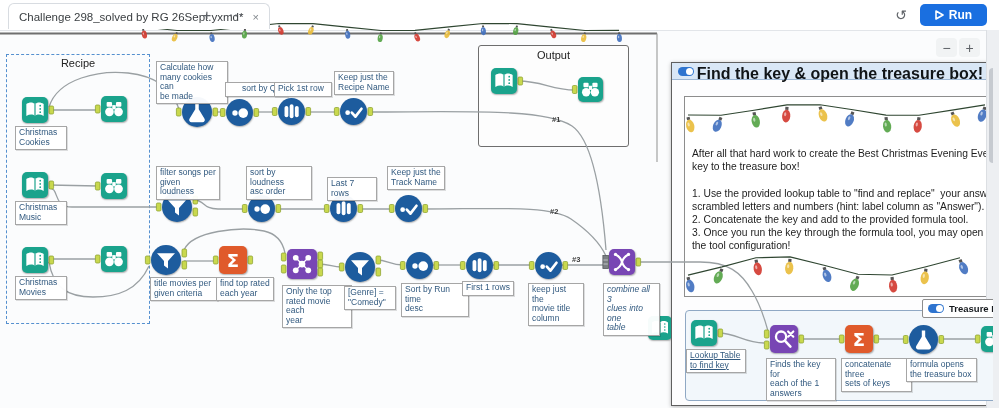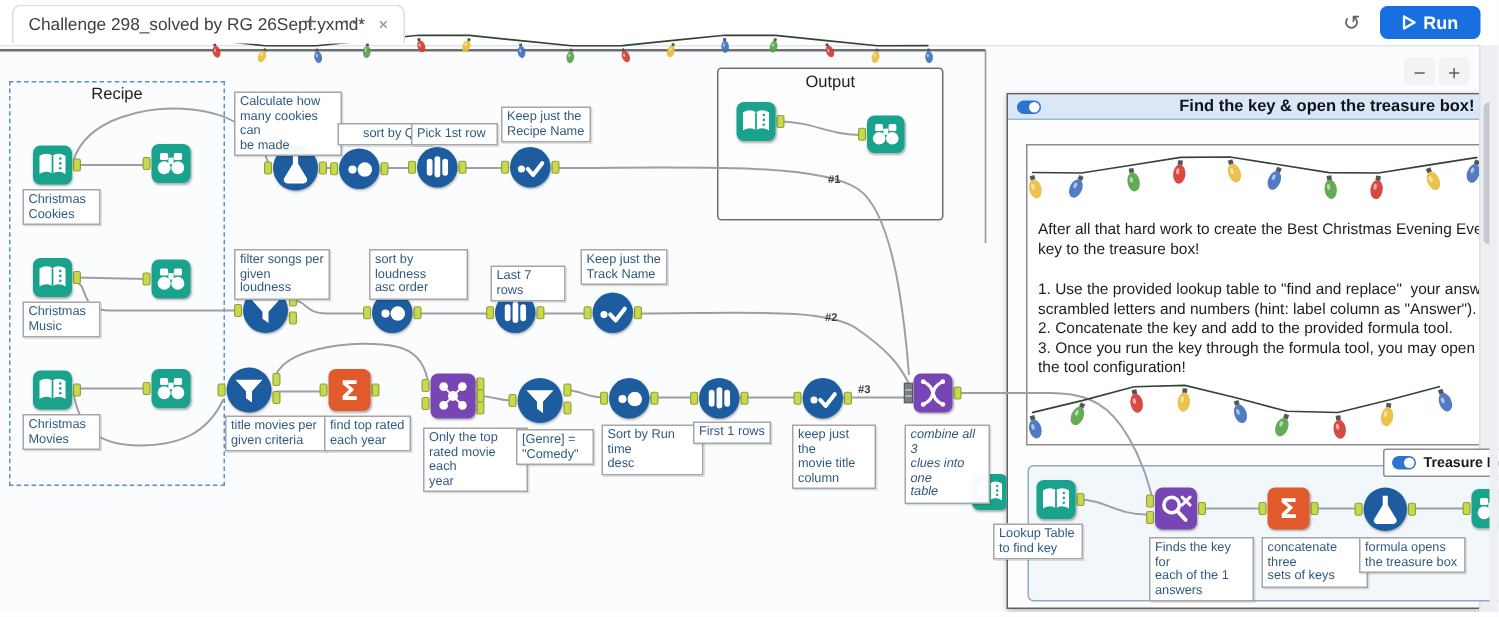--- a/index.html
+++ b/index.html
@@ -28,21 +28,21 @@
     border:1px dashed #5590cf;z-index:2;}
   #input-title{position:absolute;left:0;top:2px;width:100%;text-align:center;font-size:11px;color:#222;}
   #output-container{position:absolute;left:478px;top:45px;width:149px;height:100px;
     border:1.2px solid #6e6e6e;border-radius:3px;background:#fdfdfd;z-index:2;}
   #output-title{position:absolute;left:0;top:3px;width:100%;text-align:center;font-size:11px;color:#222;}
   
   #panel{position:absolute;left:671px;top:62px;width:315px;height:342px;background:#fdfdfe;
     border:1px solid #5f5f5f;box-shadow:0 1px 4px rgba(0,0,0,.28);z-index:4;overflow:hidden;}
   #panel-header{position:absolute;left:0;top:0;width:100%;height:16px;background:#d9e7f6;
     border-bottom:1px solid #9db7d4;}
-  #panel-title{position:absolute;right:4px;top:2px;font-size:11px;font-weight:bold;color:#101417;
+  #panel-title{position:absolute;right:4px;top:2px;font-size:16px;font-weight:bold;color:#101417;
     white-space:nowrap;}
   .toggle{position:absolute;width:16px;height:9px;border-radius:5px;background:#2e74cf;}
   .toggle::after{content:"";position:absolute;right:1px;top:1px;width:7px;height:7px;border-radius:50%;background:#fff;}
   #panel-toggle{left:6px;top:3.5px;}
   #comment-box{position:absolute;left:12px;top:33px;width:303px;height:199px;background:#fff;
     border:1px solid #8d8d8d;overflow:hidden;}
   #comment-text{position:absolute;left:7px;top:50px;font-size:10.3px;line-height:13.2px;color:#1d1d1d;
     white-space:pre;}
   
   #treasure-container{position:absolute;left:685px;top:310px;width:322px;height:89px;
@@ -660,21 +660,21 @@
 "Comedy"</div>
       <div class="ann" style="left: 401px; top: 283px; width: 60px;">Sort by Run time
 desc</div>
       <div class="ann" style="left: 462px; top: 281px; width: 44px;">First 1 rows</div>
       <div class="ann" style="left: 528px; top: 283px; width: 48px;">keep just the
 movie title
 column</div>
       <div class="ann" style="left: 603px; top: 283px; width: 49px; font-style: italic;">combine all 3
 clues into one
 table</div>
-      <div class="ann" style="left: 662px; top: 349px; width: 52px;">Lookup Table
+      <div class="ann" style="left: 686px; top: 349px; width: 52px; text-decoration: underline;">Lookup Table
 to find key</div>
       <div class="ann" style="left: 766px; top: 358px; width: 62px;">Finds the key for
 each of the 1
 answers</div>
       <div class="ann" style="left: 841px; top: 358px; width: 63px;">concatenate three
 sets of keys</div>
       <div class="ann" style="left: 906px; top: 358px; width: 63px;">formula opens
 the treasure box</div>
     </div>
 </div>

